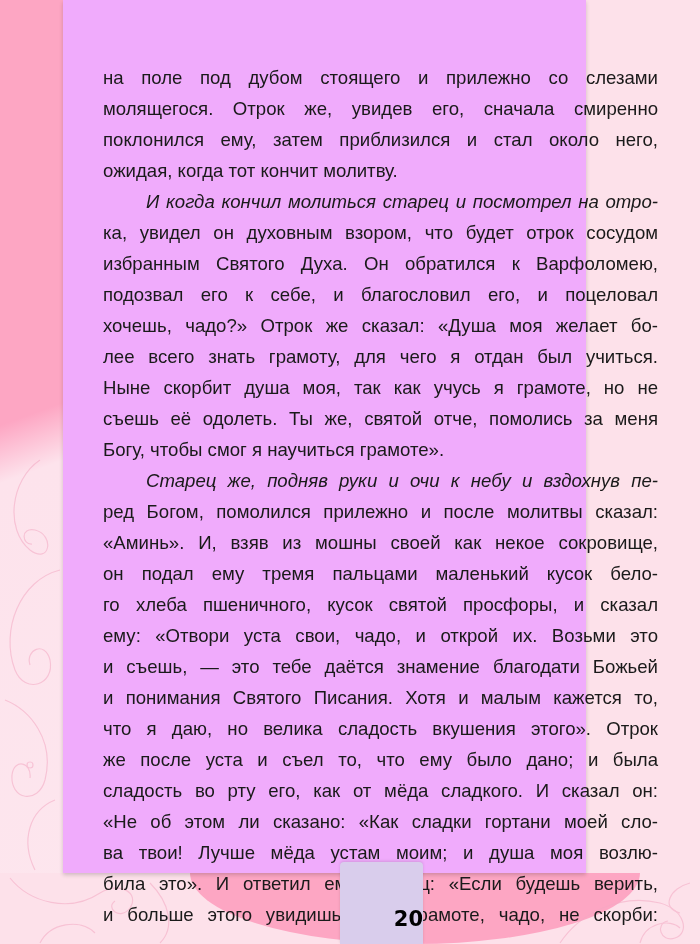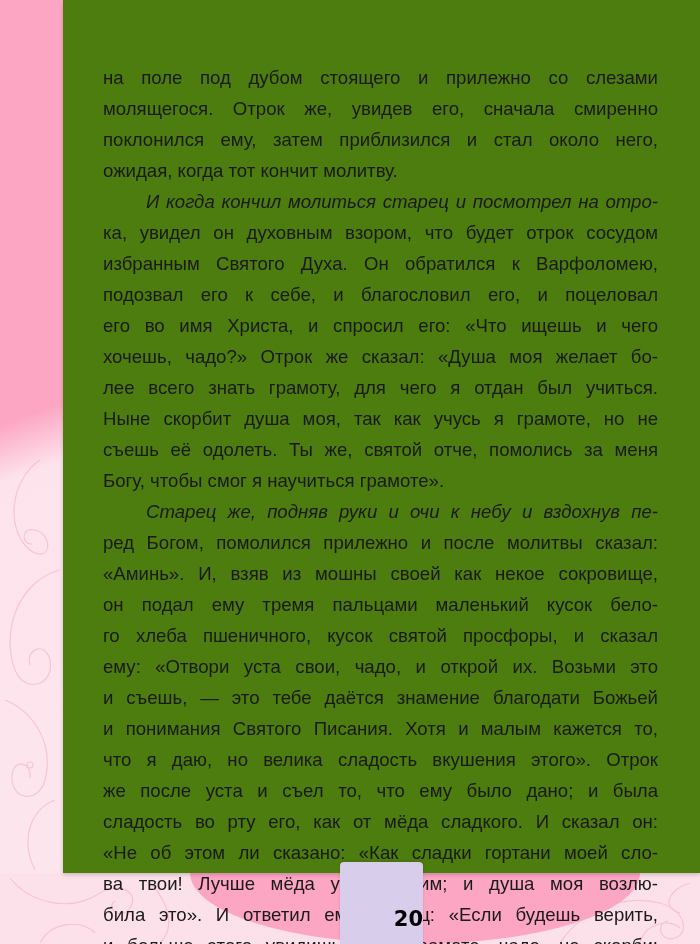--- a/index.html
+++ b/index.html
@@ -16,22 +16,22 @@
     position: absolute; left: 0; top: 873px; width: 700px; height: 71px;
     background: #fde1ea;
   }
   .bg-bottom-blob {
     position: absolute; left: 190px; top: 873px; width: 450px; height: 71px;
     background: #fda6c3;
     border-radius: 0 0 50% 50% / 0 0 100% 100%;
   }
   .swirl { position: absolute; opacity: 0.55; }
   .page {
-    position: absolute; left: 63px; top: 0; width: 637px; height: 873px;
-    background: #4d7c0f;
+    position: absolute; left: 63px; top: 0; width: 523px; height: 873px;
+    background: #f0abfc;
     box-shadow: 0 2px 4px rgba(0,0,0,0.18);
   }
   .text {
     position: absolute; left: 40px; top: 62px; width: 555px;
     font-size: 18.6px; line-height: 31px; color: #1a1a1a;
   }
   .line { display: block; text-align: justify; text-align-last: justify; white-space: nowrap; }
   .line.end { text-align-last: left; }
   .line.ind { padding-left: 43px; font-style: italic; }
   .page-tab {
@@ -80,21 +80,20 @@
 <div class="page">
   <div class="text">
     <span class="line">на поле под дубом стоящего и прилежно со слезами</span>
     <span class="line">молящегося. Отрок же, увидев его, сначала смиренно</span>
     <span class="line">поклонился ему, затем приблизился и стал около него,</span>
     <span class="line end">ожидая, когда тот кончит молитву.</span>
     <span class="line ind">И когда кончил молиться старец и посмотрел на отро-</span>
     <span class="line">ка, увидел он духовным взором, что будет отрок сосудом</span>
     <span class="line">избранным Святого Духа. Он обратился к Варфоломею,</span>
     <span class="line">подозвал его к себе, и благословил его, и поцеловал</span>
-    <span class="line">его во имя Христа, и спросил его: «Что ищешь и чего</span>
     <span class="line">хочешь, чадо?» Отрок же сказал: «Душа моя желает бо-</span>
     <span class="line">лее всего знать грамоту, для чего я отдан был учиться.</span>
     <span class="line">Ныне скорбит душа моя, так как учусь я грамоте, но не</span>
     <span class="line">съешь её одолеть. Ты же, святой отче, помолись за меня</span>
     <span class="line end">Богу, чтобы смог я научиться грамоте».</span>
     <span class="line ind">Старец же, подняв руки и очи к небу и вздохнув пе-</span>
     <span class="line">ред Богом, помолился прилежно и после молитвы сказал:</span>
     <span class="line">«Аминь». И, взяв из мошны своей как некое сокровище,</span>
     <span class="line">он подал ему тремя пальцами маленький кусок бело-</span>
     <span class="line">го хлеба пшеничного, кусок святой просфоры, и сказал</span>

